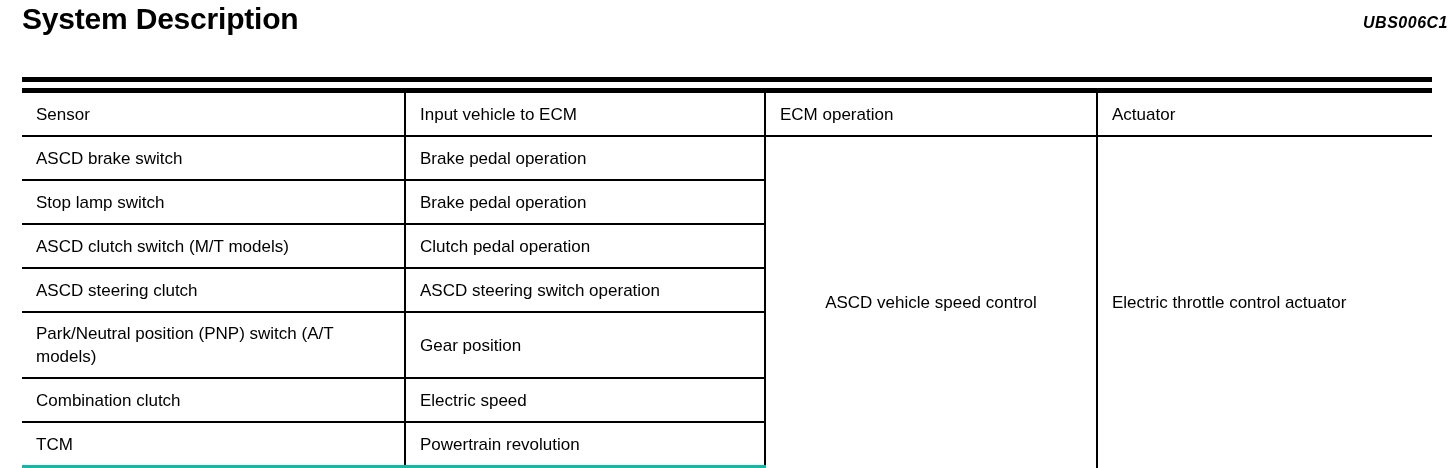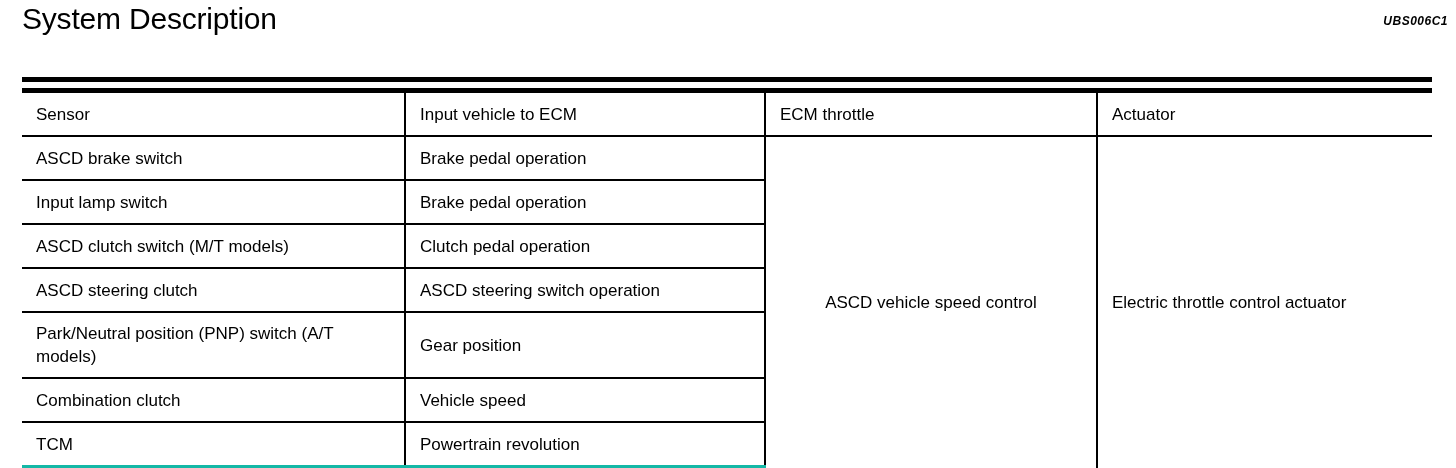--- a/index.html
+++ b/index.html
@@ -23,40 +23,40 @@
     left: 0;
     top: 0;
     width: 1456px;
     height: 88px;
   }
   .doc-title {
     position: absolute;
     left: 22px;
     top: 2px;
     font-size: 30px;
-    font-weight: normal;
+    font-weight: bold;
     letter-spacing: -0.2px;
     line-height: 34px;
     white-space: nowrap;
   }
   .doc-subtitle {
     position: absolute;
     left: 22px;
     top: 36px;
     font-size: 28px;
     font-weight: bold;
     letter-spacing: -0.3px;
     line-height: 32px;
     white-space: nowrap;
   }
   .doc-code {
     position: absolute;
     right: 8px;
     top: 14px;
-    font-size: 12px;
+    font-size: 16px;
     font-style: italic;
     font-weight: bold;
     letter-spacing: 0.5px;
     white-space: nowrap;
   }
   .header-rule {
     position: absolute;
     left: 22px;
     top: 77px;
     width: 1410px;
@@ -135,50 +135,50 @@
     <colgroup>
       <col class="c-sensor">
       <col class="c-input">
       <col class="c-function">
       <col class="c-actuator">
     </colgroup>
     <thead>
       <tr>
         <th>Sensor</th>
         <th class="sep">Input vehicle to ECM</th>
-        <th class="sep">ECM throttle</th>
+        <th class="sep">ECM operation</th>
         <th class="sep">Actuator</th>
       </tr>
     </thead>
     <tbody>
       <tr>
         <td class="r-1">ASCD brake switch</td>
         <td class="sep r-1">Brake pedal operation</td>
         <td class="sep span-cell fn-cell" rowspan="7">ASCD vehicle speed control</td>
         <td class="sep span-cell" rowspan="7">Electric throttle control actuator</td>
       </tr>
       <tr>
-        <td class="r-2">Input lamp switch</td>
+        <td class="r-2">Stop lamp switch</td>
         <td class="sep r-2">Brake pedal operation</td>
       </tr>
       <tr>
         <td class="r-3">ASCD clutch switch (M/T models)</td>
         <td class="sep r-3">Clutch pedal operation</td>
       </tr>
       <tr>
         <td class="r-4">ASCD steering clutch</td>
         <td class="sep r-4">ASCD steering switch operation</td>
       </tr>
       <tr>
         <td class="r-5">Park/Neutral position (PNP) switch (A/T models)</td>
         <td class="sep r-5">Gear position</td>
       </tr>
       <tr>
         <td class="r-6">Combination clutch</td>
-        <td class="sep r-6">Vehicle speed</td>
+        <td class="sep r-6">Electric speed</td>
       </tr>
       <tr>
         <td class="r-7">TCM</td>
         <td class="sep r-7">Powertrain revolution</td>
       </tr>
     </tbody>
   </table>
 </div>
 
 </body></html>

